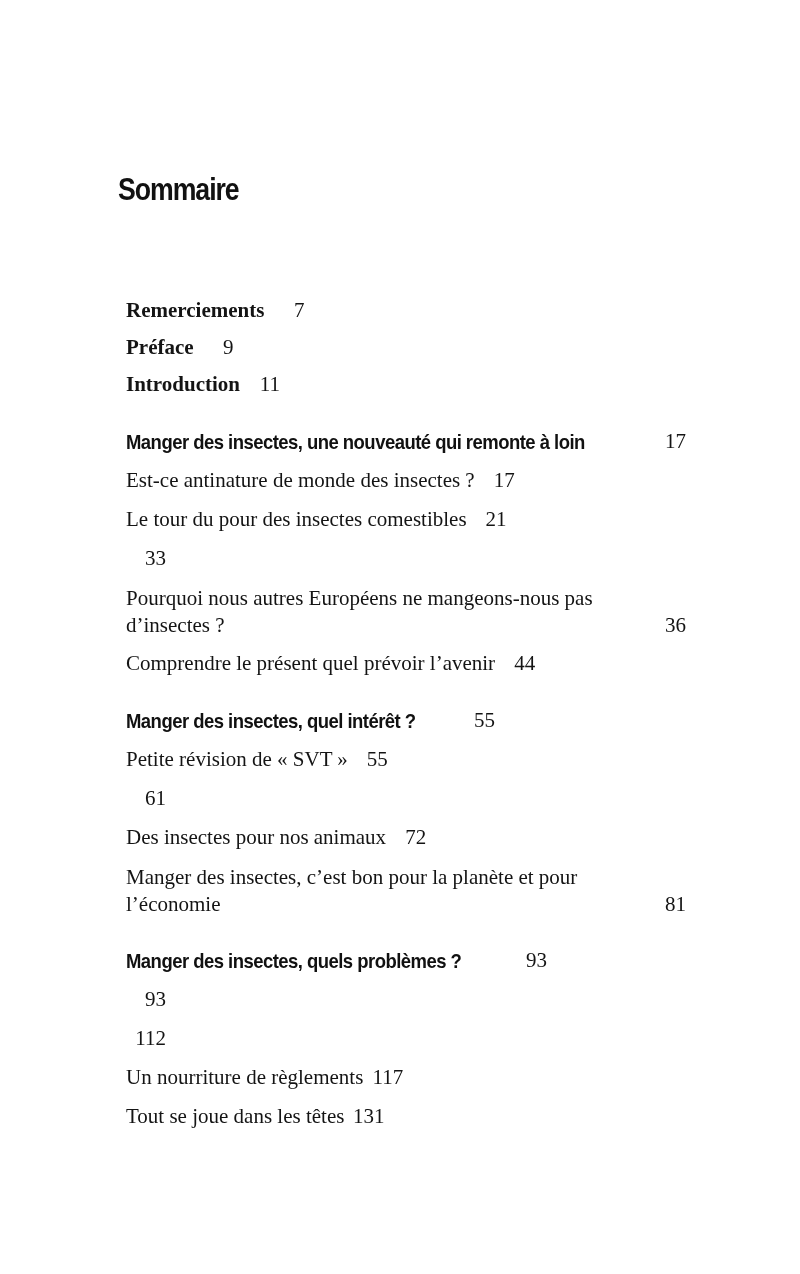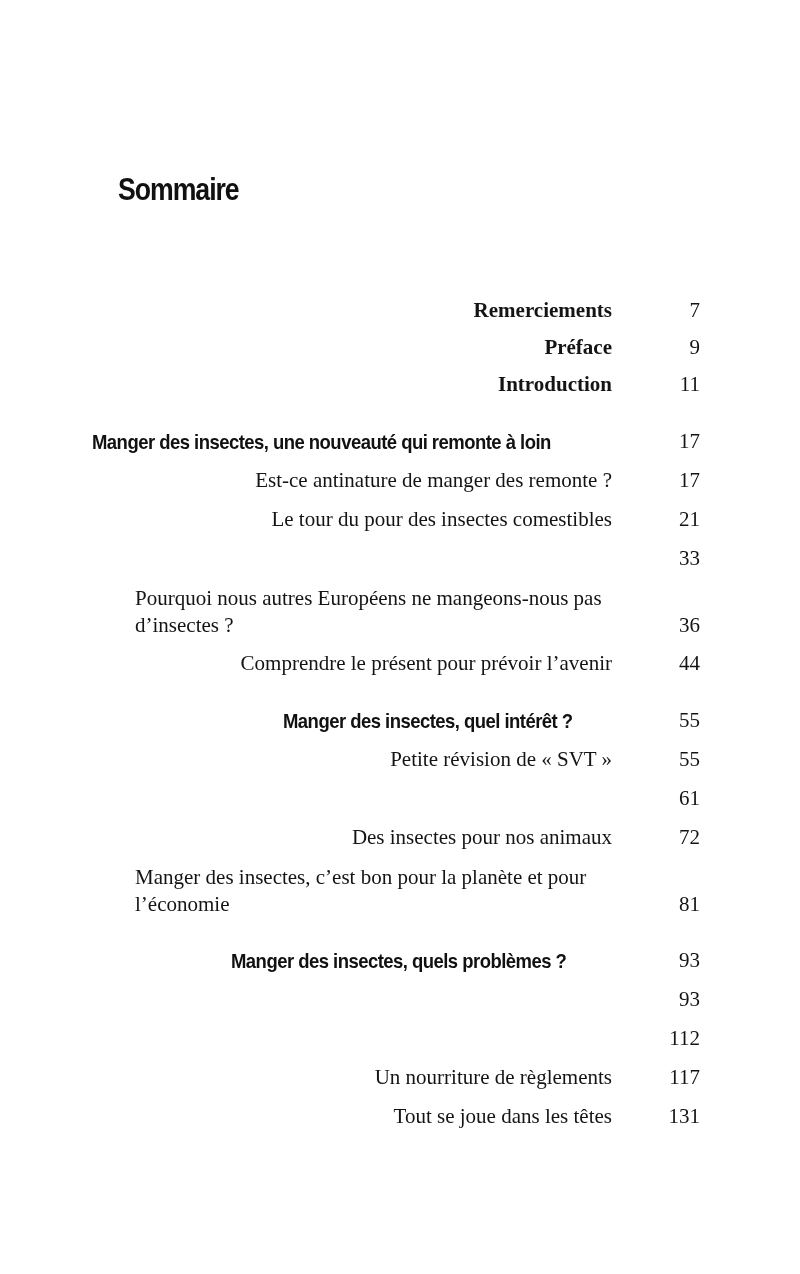--- a/index.html
+++ b/index.html
@@ -29,26 +29,25 @@
       color: #111111;
     }
     .toc {
       position: absolute;
       left: 118px;
       width: 565px;
       top: 0;
     }
     .toc-row {
       position: absolute;
-      left: 17px;
+      left: 8px;
       width: 565px;
       display: flex;
       align-items: flex-end;
-      justify-content: flex-end;
-      gap: 48px;
+      justify-content: flex-start;
     }
     .toc-label {
       font-family: "Liberation Serif", serif;
       font-size: 21px;
       line-height: 27px;
       color: #141414;
       max-width: 520px;
     }
     .toc-page {
       font-family: "Liberation Serif", serif;
@@ -93,36 +92,36 @@
   <div class="toc-row front" style="top:371px">
     <span class="toc-label">Introduction</span>
     <span class="toc-page">11</span>
   </div>
 
   <div class="toc-row section" style="top:428px">
     <span class="toc-label">Manger des insectes, une nouveauté qui remonte à loin</span>
     <span class="toc-page">17</span>
   </div>
   <div class="toc-row" style="top:467px">
-    <span class="toc-label">Est-ce antinature de manger des remonte ?</span>
+    <span class="toc-label">Est-ce antinature de monde des insectes ?</span>
     <span class="toc-page">17</span>
   </div>
   <div class="toc-row" style="top:506px">
     <span class="toc-label">Le tour du pour des insectes comestibles</span>
     <span class="toc-page">21</span>
   </div>
   <div class="toc-row" style="top:545px">
     <span class="toc-page">33</span>
   </div>
   <div class="toc-row wrap" style="top:585px">
     <span class="toc-label">Pourquoi nous autres Européens ne mangeons-nous pas d’insectes ?</span>
     <span class="toc-page">36</span>
   </div>
   <div class="toc-row" style="top:650px">
-    <span class="toc-label">Comprendre le présent pour prévoir l’avenir</span>
+    <span class="toc-label">Comprendre le présent quel prévoir l’avenir</span>
     <span class="toc-page">44</span>
   </div>
 
   <div class="toc-row section" style="top:707px">
     <span class="toc-label">Manger des insectes, quel intérêt ?</span>
     <span class="toc-page">55</span>
   </div>
   <div class="toc-row" style="top:746px">
     <span class="toc-label">Petite révision de « SVT »</span>
     <span class="toc-page">55</span>

